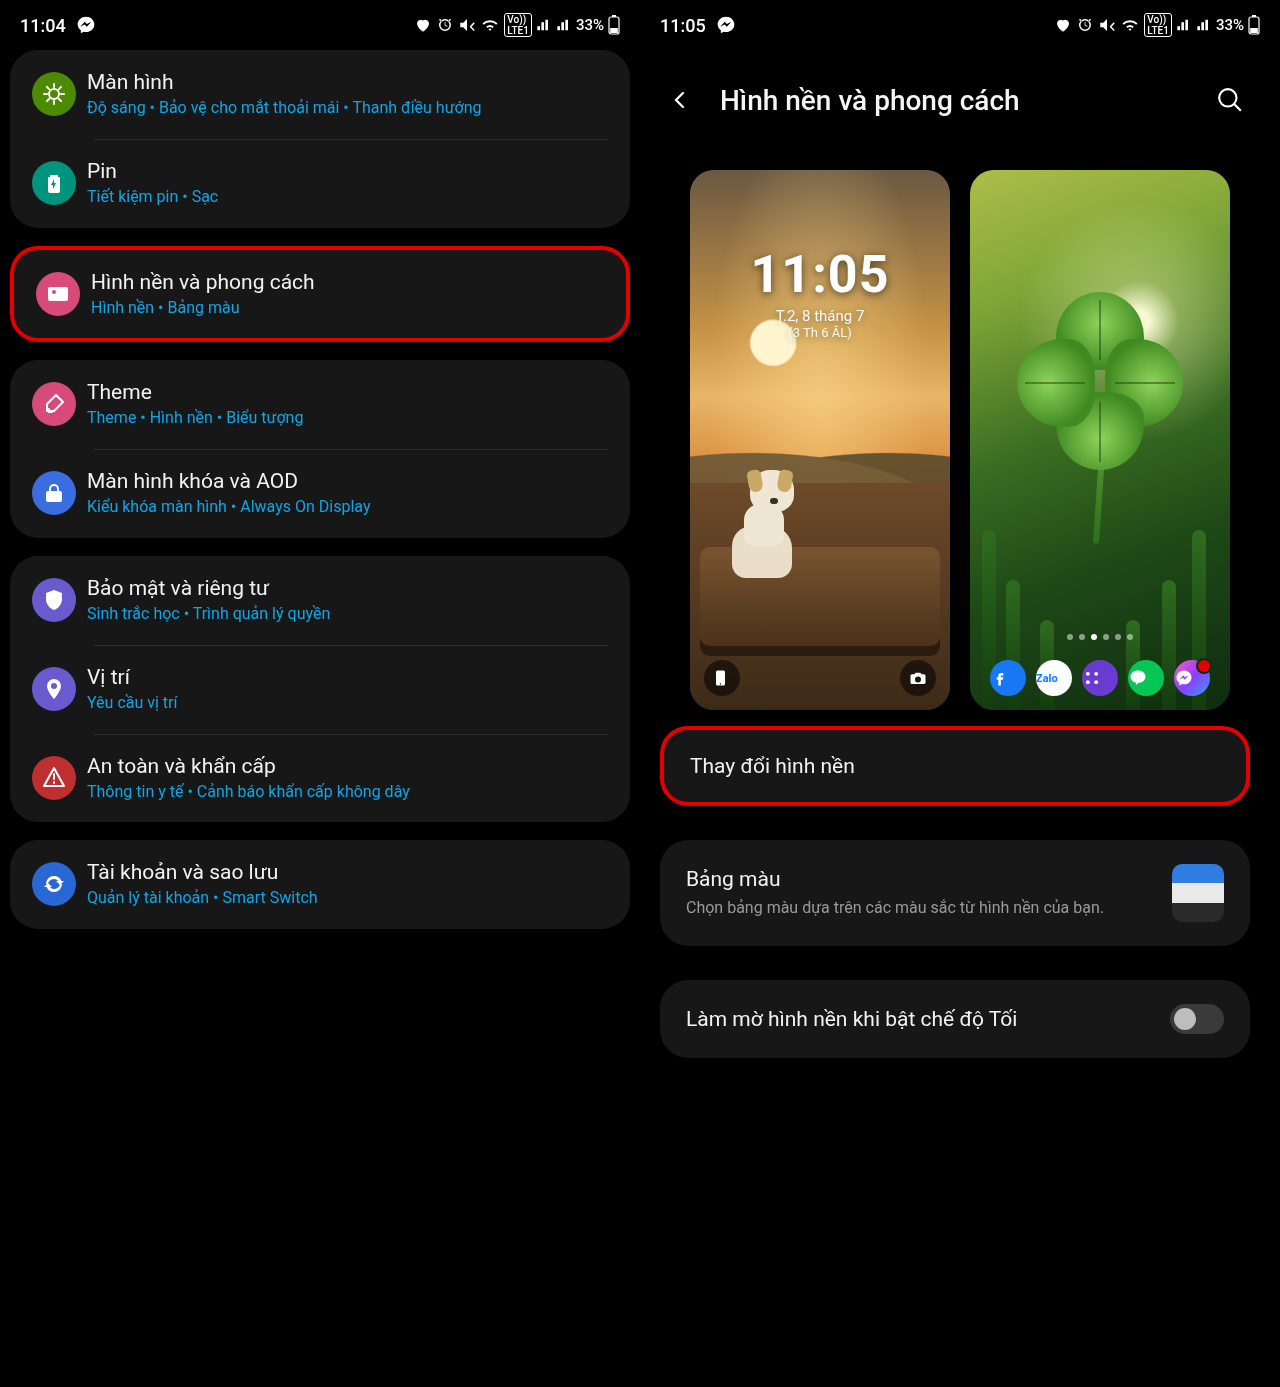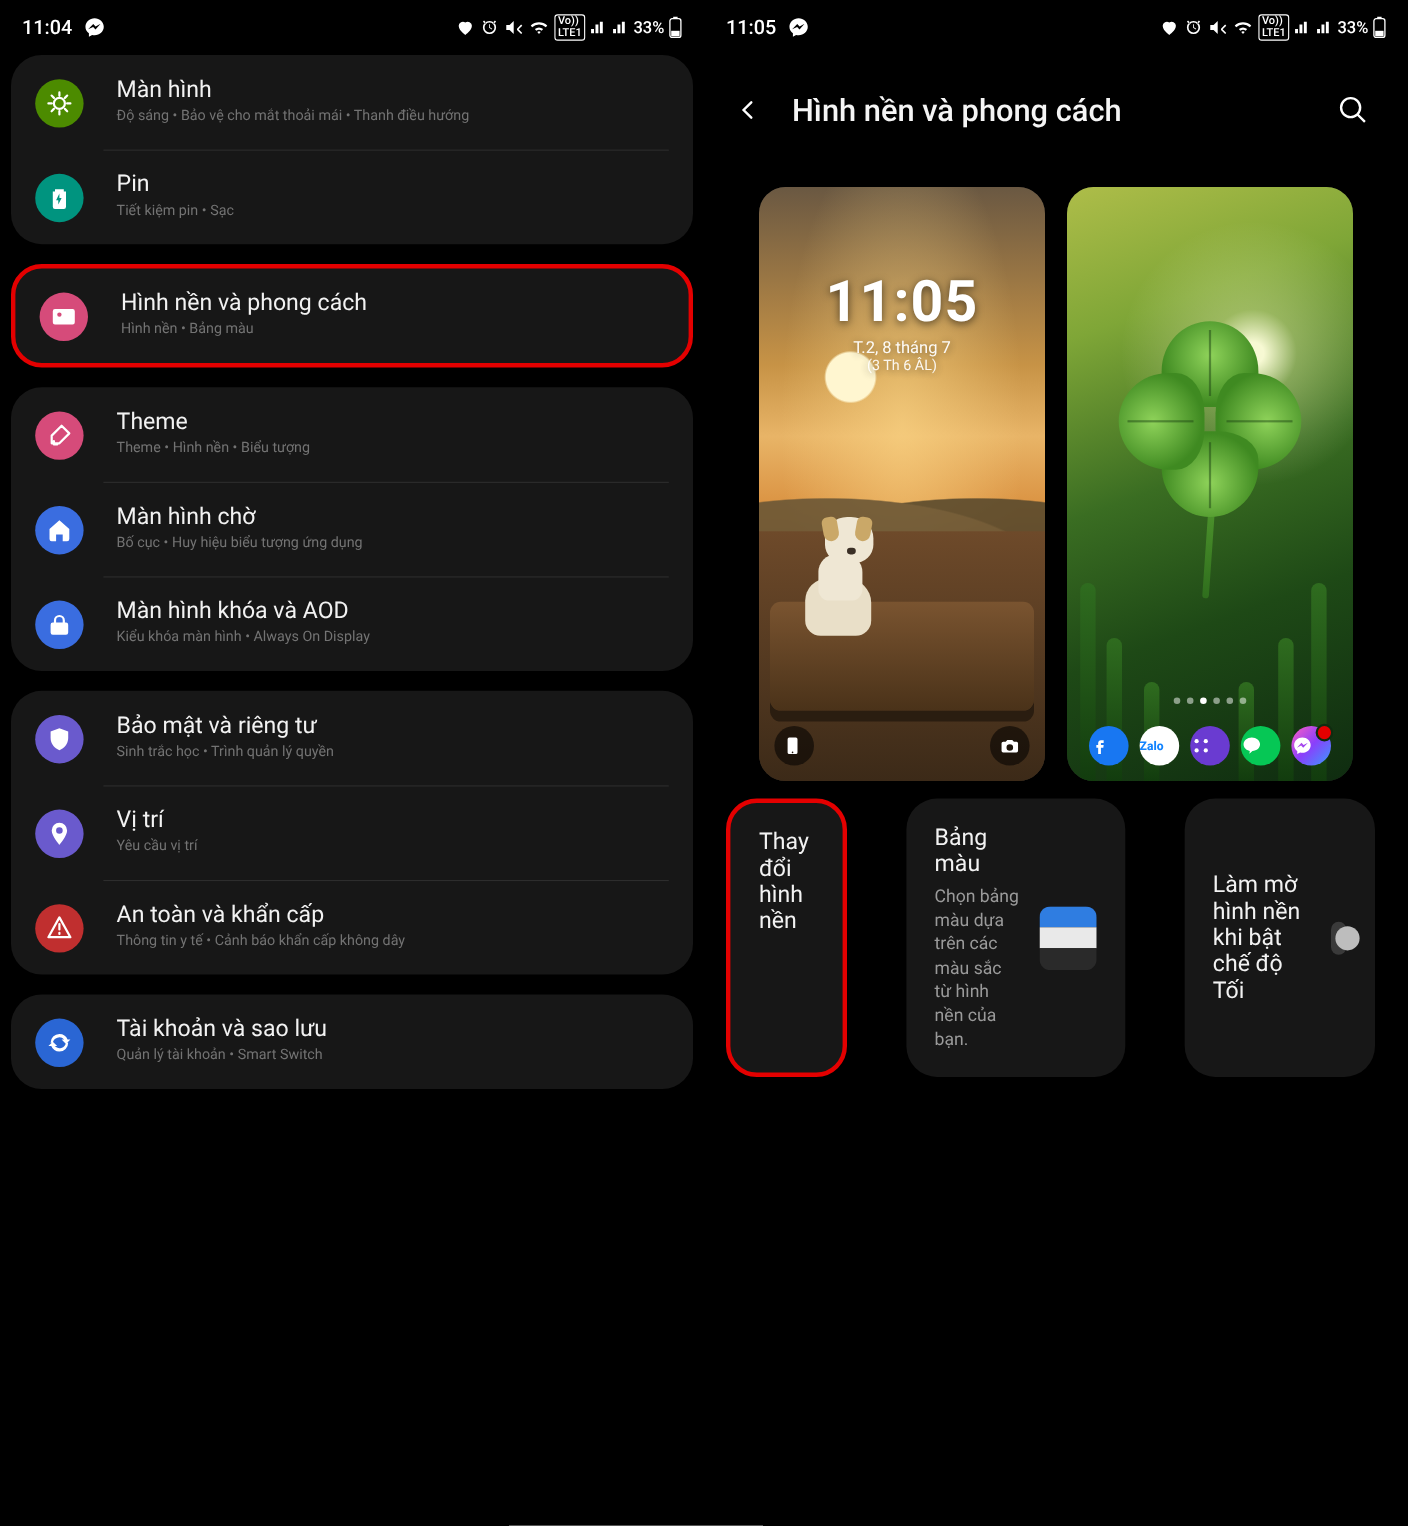--- a/index.html
+++ b/index.html
@@ -56,40 +56,40 @@
   .content { padding: 0 10px 20px 10px; display: flex; flex-direction: column; gap: 18px; }
   .group {
     background: #171717;
     border-radius: 28px;
     overflow: hidden;
   }
   .row {
     display: flex;
     align-items: flex-start;
     padding: 20px 22px;
-    gap: 30px;
+    gap: 11px;
     position: relative;
     cursor: pointer;
   }
   .row + .row::before {
     content: "";
     position: absolute;
     left: 84px; right: 22px; top: 0;
     height: 1px;
     background: #2d2d2d;
   }
   .row-icon {
     width: 44px; height: 44px; border-radius: 22px;
     display: flex; align-items: center; justify-content: center;
     flex-shrink: 0;
     margin-top: 2px;
   }
   .row-text { display: flex; flex-direction: column; gap: 4px; min-width: 0; }
   .row-title { font-size: 21px; color: #f2f2f2; font-weight: 400; }
-  .row-sub { font-size: 13px; color: #737373; line-height: 1.3; }
+  .row-sub { font-size: 16px; color: #0ea5e9; line-height: 1.3; }
   .highlight-red {
     border: 4px solid #e40000;
     border-radius: 6px;
   }
   .group.highlight-red { border-radius: 28px; }
   
   .ic-green  { background: #4c8b00; }
   .ic-teal   { background: #00947f; }
   .ic-pink   { background: #d64b7a; }
   .ic-pink2  { background: #d64b7a; }
@@ -238,21 +238,21 @@
   }
   .palette-chip div { flex: 1; }
   .toggle {
     width: 54px; height: 30px; border-radius: 15px;
     background: #3a3a3a; position: relative;
   }
   .toggle::after {
     content: ""; position: absolute; left: 4px; top: 4px;
     width: 22px; height: 22px; border-radius: 11px; background: #bdbdbd;
   }
-  .content-r { padding: 10px 20px 20px 10px; display: flex; flex-direction: row; gap: 34px; }
+  .content-r { padding: 10px 20px 20px 10px; display: flex; flex-direction: column; gap: 34px; }
   svg { display: block; }
 </style>
 </head>
 <body>
 
 <div class="phone">
   <div class="status-bar">
     <div class="status-left">
       <span>11:04</span>
       <span class="status-icon">
@@ -332,31 +332,20 @@
       <div class="group">
         <div class="row">
           <div class="row-icon ic-pink2">
             <svg width="24" height="24" viewBox="0 0 24 24">
               <path d="M14 3l7 7-9 9H5v-7l9-9zm-7 14v3h3" fill="none" stroke="#fff" stroke-width="2" stroke-linecap="round" stroke-linejoin="round"></path>
             </svg>
           </div>
           <div class="row-text">
             <div class="row-title">Theme</div>
             <div class="row-sub">Theme  •  Hình nền  •  Biểu tượng</div>
-          </div>
-        </div>
-        <div class="row">
-          <div class="row-icon ic-blue">
-            <svg width="24" height="24" viewBox="0 0 24 24">
-              <path d="M3 11l9-8 9 8v9a2 2 0 0 1-2 2h-4v-6h-6v6H5a2 2 0 0 1-2-2v-9z" fill="#fff"></path>
-            </svg>
-          </div>
-          <div class="row-text">
-            <div class="row-title">Màn hình chờ</div>
-            <div class="row-sub">Bố cục  •  Huy hiệu biểu tượng ứng dụng</div>
           </div>
         </div>
         <div class="row">
           <div class="row-icon ic-blue2">
             <svg width="24" height="24" viewBox="0 0 24 24">
               <path d="M7 10V8a5 5 0 0 1 10 0v2h1a2 2 0 0 1 2 2v7a2 2 0 0 1-2 2H6a2 2 0 0 1-2-2v-7a2 2 0 0 1 2-2h1zm2 0h6V8a3 3 0 0 0-6 0v2z" fill="#fff"></path>
             </svg>
           </div>
           <div class="row-text">
             <div class="row-title">Màn hình khóa và AOD</div>

